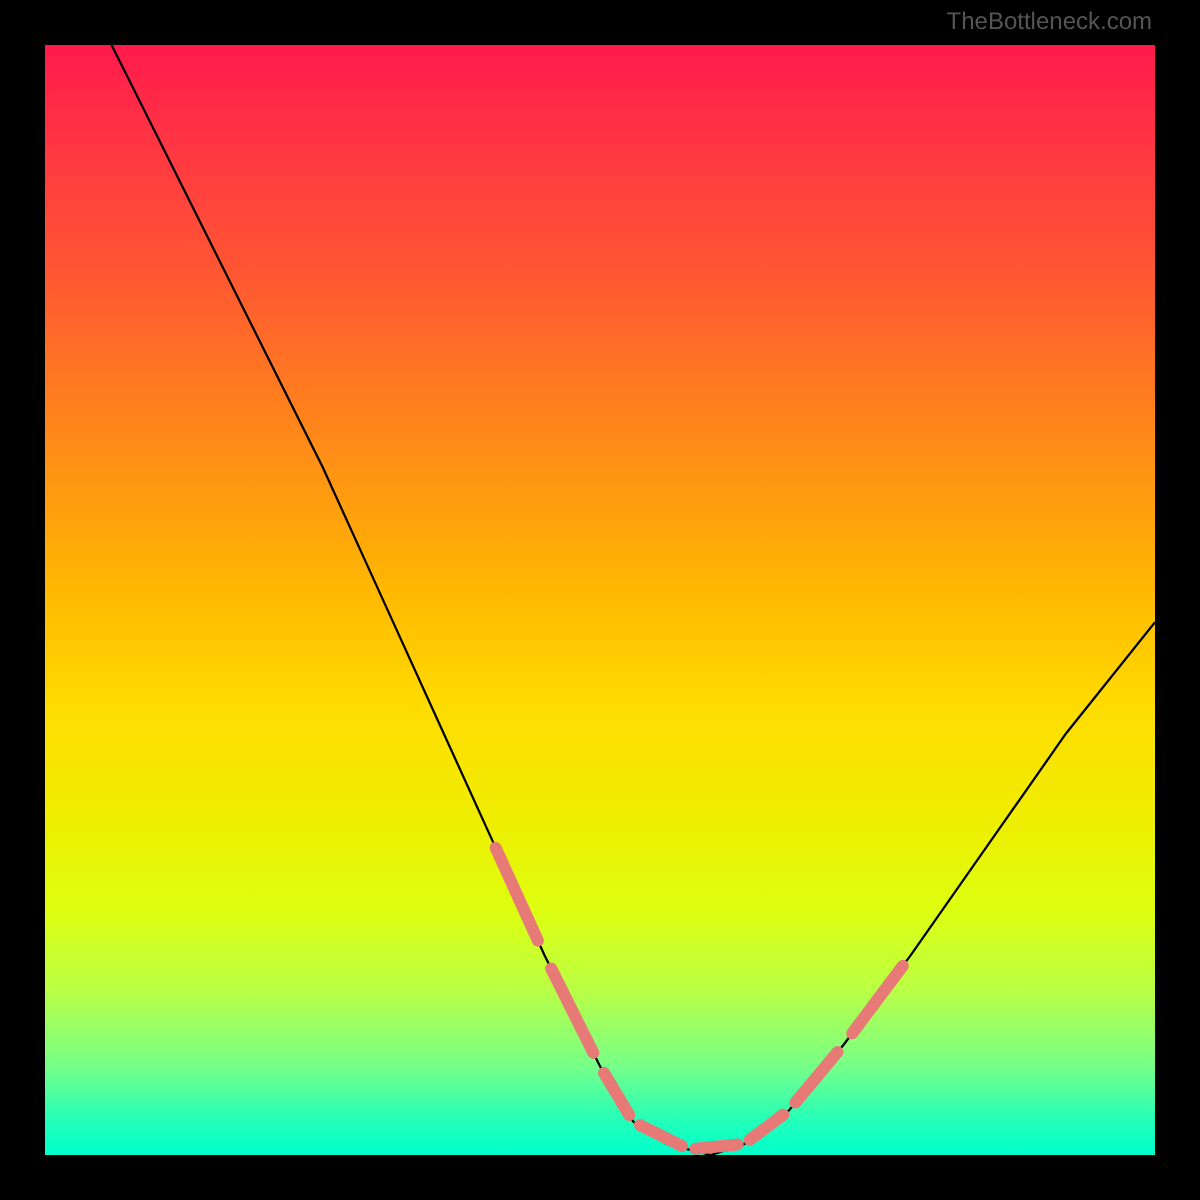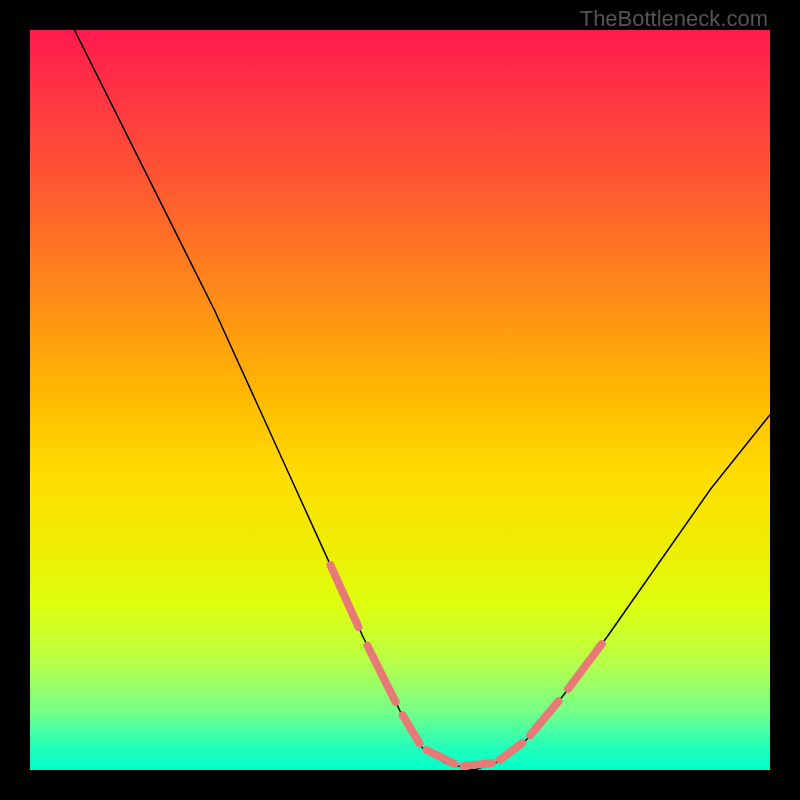--- a/index.html
+++ b/index.html
@@ -36,21 +36,21 @@
       #77ff88 92%,
       #22ffbb 97%,
       #00ffcc 100%
     );
   }
   .watermark {
     position: absolute;
     top: 6px;
     right: 32px;
     color: #555;
-    font-size: 22px;
+    font-size: 16px;
     font-weight: 500;
     z-index: 10;
   }
   svg.curve {
     position: absolute;
     left: 0;
     top: 0;
     width: 740px;
     height: 740px;
   }

